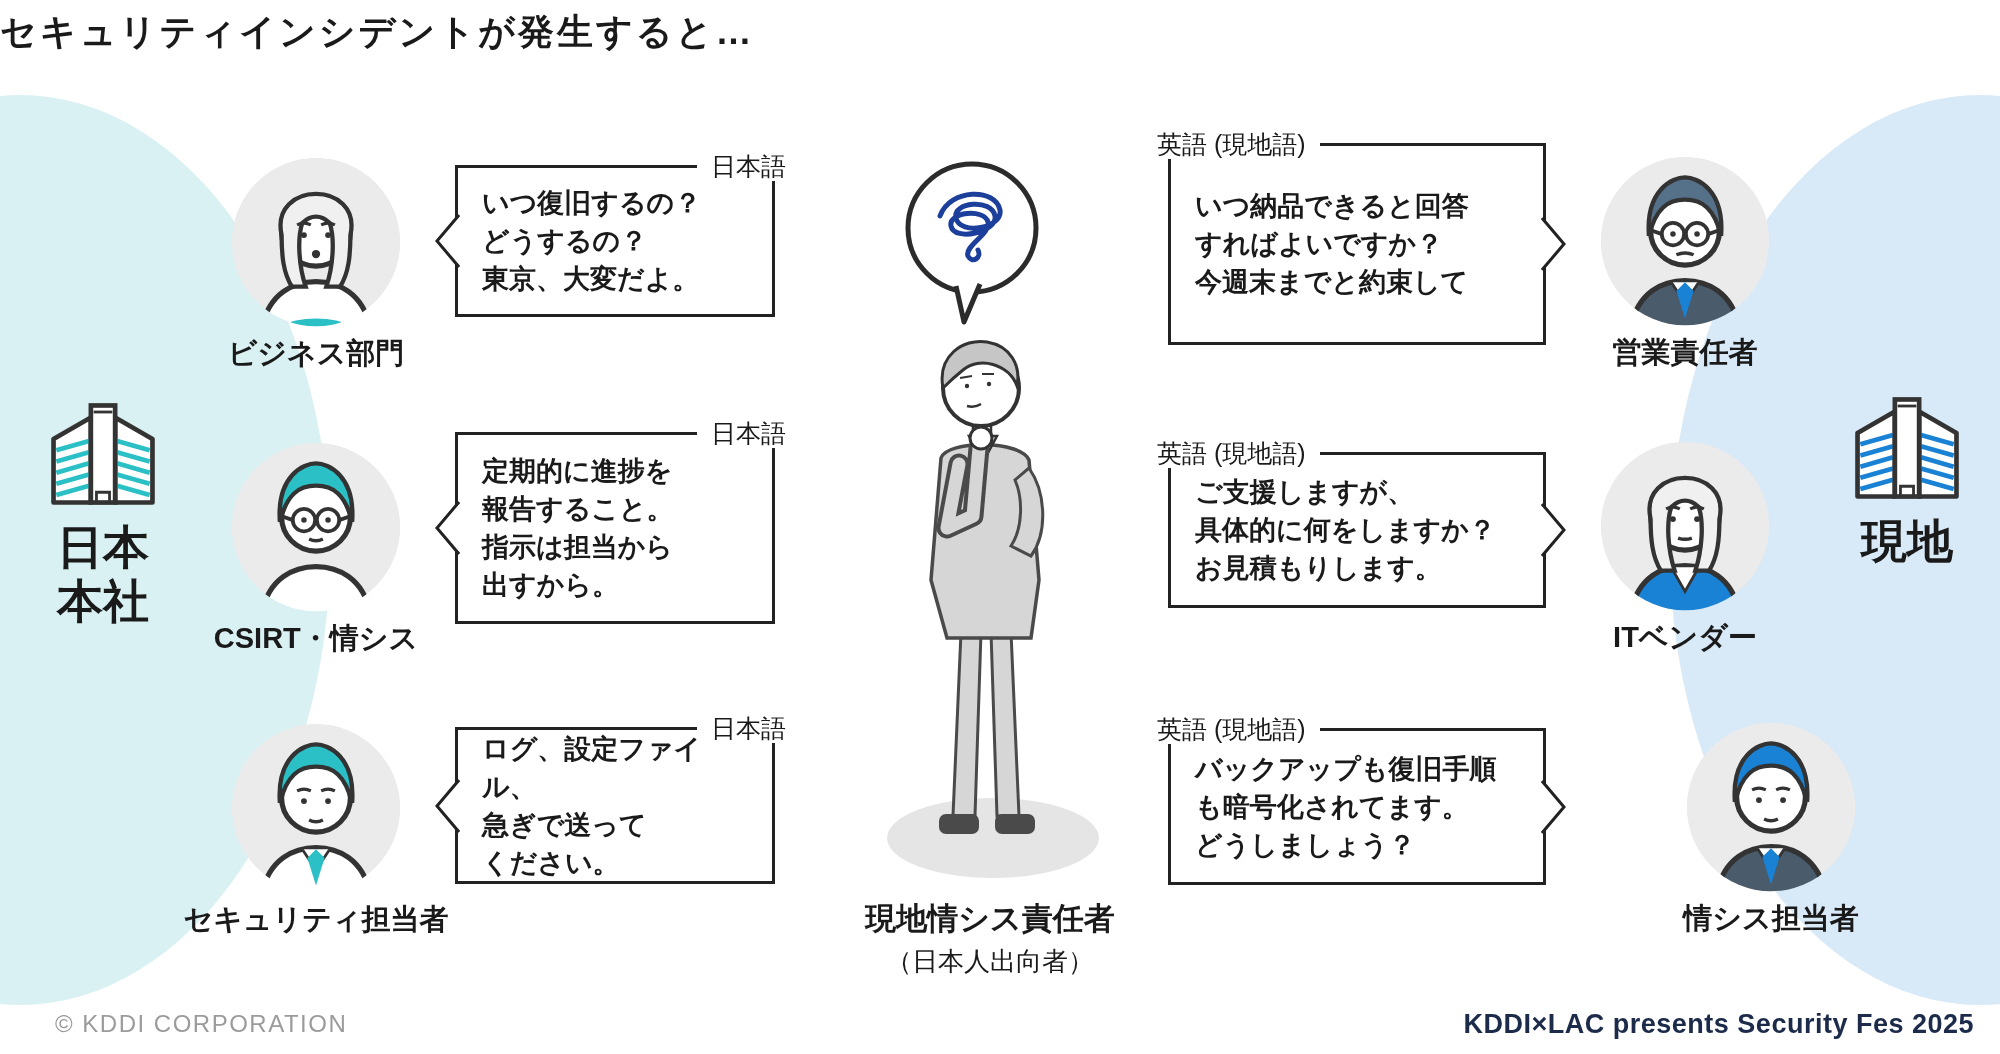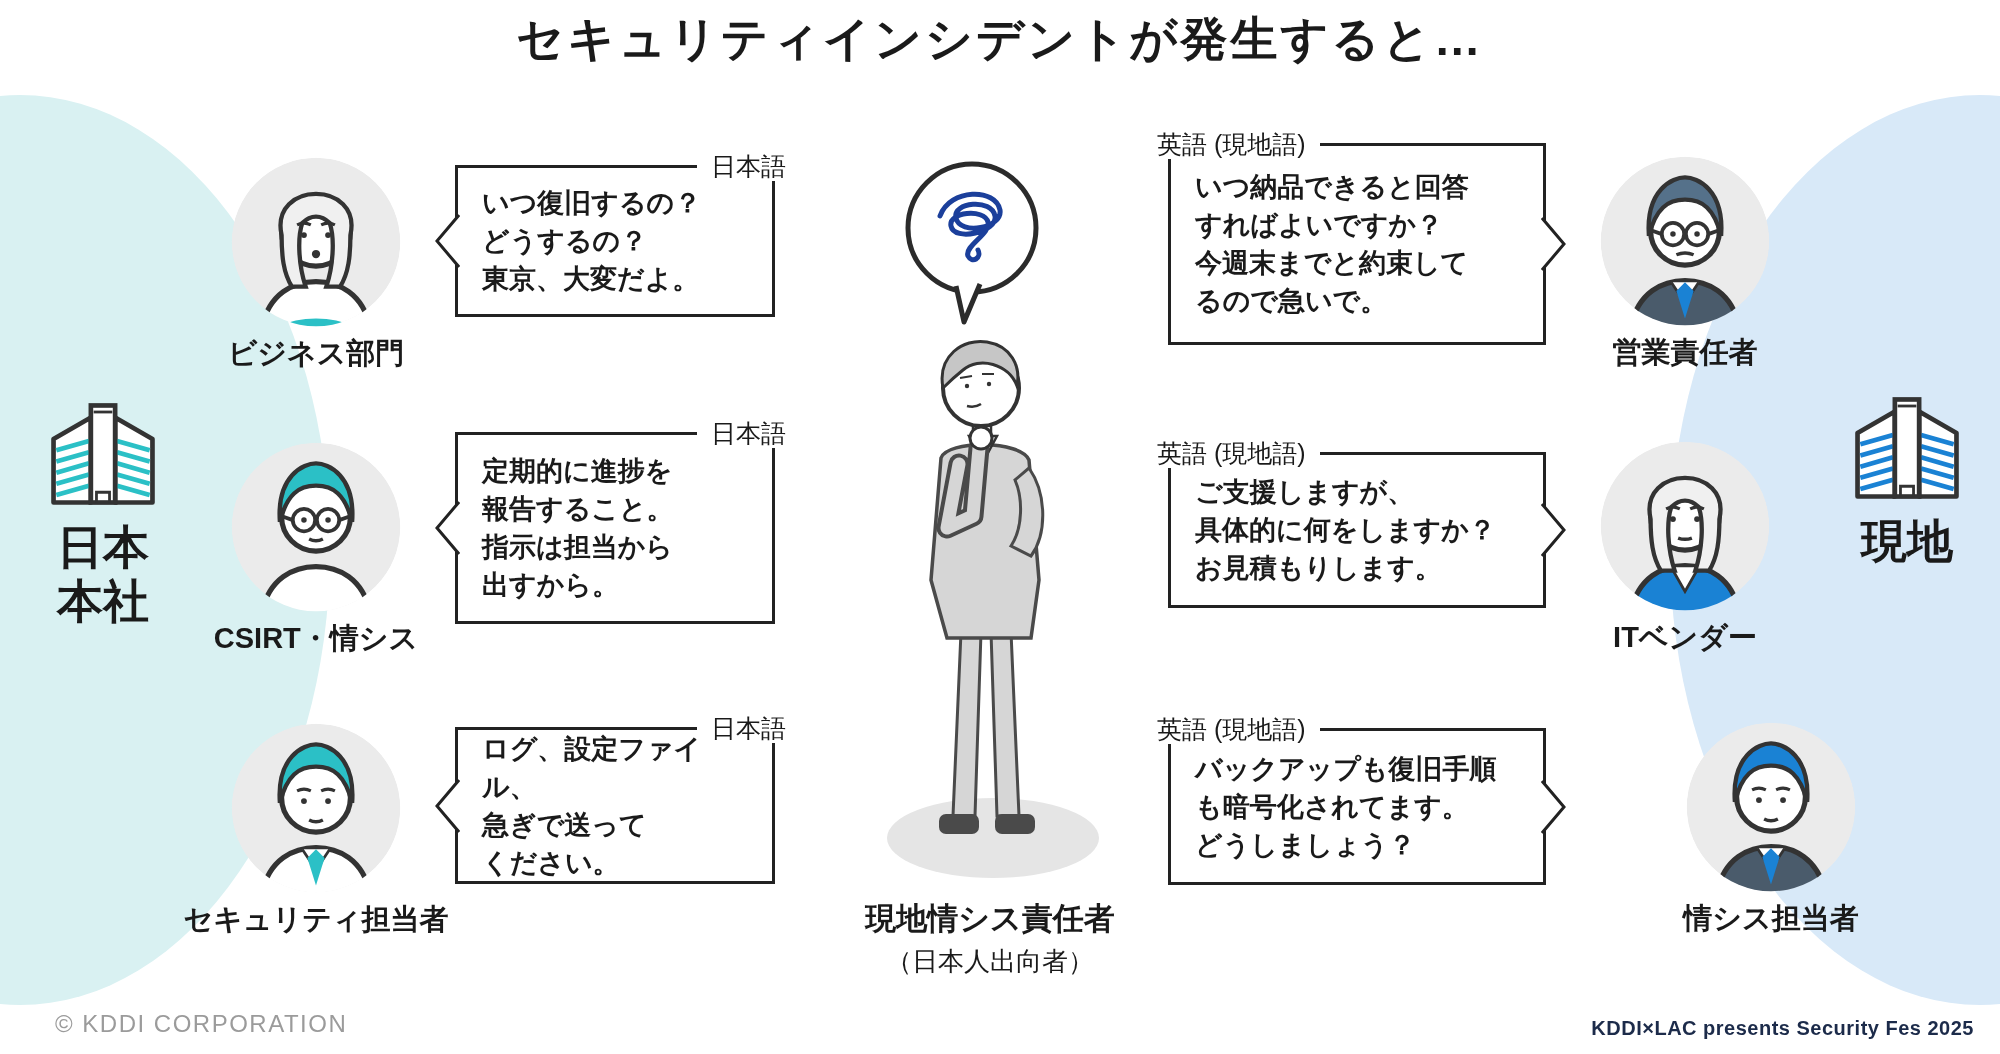--- a/index.html
+++ b/index.html
@@ -3,22 +3,22 @@
 <meta charset="utf-8">
 <style>
   html,body{margin:0;padding:0;}
   body{
     width:2000px;height:1054px;position:relative;overflow:hidden;background:#fff;
     font-family:"Liberation Sans","DejaVu Sans",sans-serif;color:#1a1a1a;
   }
   .blob{position:absolute;border-radius:50%;z-index:0;}
   .blob-left{left:-290px;top:95px;width:620px;height:910px;background:var(--left-bg,#d9f1f2);}
   .blob-right{right:-290px;top:95px;width:620px;height:910px;background:var(--right-bg,#d8e9f8);}
-  .title{position:absolute;top:8px;left:0;width:100%;text-align:center;
-    font-size:47px;font-weight:800;letter-spacing:3px;z-index:3;}
+  .title{position:absolute;top:8px;left:0;width:100%;
+    font-size:36px;font-weight:800;letter-spacing:3px;z-index:3;}
   .zone{position:absolute;width:150px;text-align:center;z-index:2;}
   .zone-left{left:28px;top:398px;}
   .zone-right{left:1832px;top:392px;}
   .zone svg{display:block;margin:0 auto;}
   .zone-label{font-size:46px;font-weight:800;line-height:1.18;margin-top:10px;}
   .actor{position:absolute;width:172px;z-index:2;}
   .actor svg{width:172px;height:172px;display:block;}
   .actor-label{position:absolute;top:178px;left:50%;transform:translateX(-50%);
     white-space:nowrap;font-size:29px;font-weight:700;}
   .bubble{position:absolute;background:#fff;border:3px solid #222;box-sizing:border-box;
@@ -32,21 +32,21 @@
   .bubble-l .tail{left:-25px;}
   .bubble-r .tail{right:-25px;}
   .center-figure{position:absolute;left:875px;top:336px;width:240px;height:550px;z-index:1;}
   .thought{position:absolute;left:898px;top:158px;width:148px;height:172px;z-index:2;}
   .center-caption{position:absolute;left:990px;top:898px;transform:translateX(-50%);
     text-align:center;white-space:nowrap;z-index:2;}
   .center-name{font-size:31px;font-weight:800;}
   .center-subname{font-size:26px;font-weight:400;margin-top:4px;}
   .copyright{position:absolute;left:30px;bottom:16px;font-size:24px;font-weight:500;
     letter-spacing:1.5px;color:#9b9b9b;z-index:3;margin-left:25px;}
-  .brand{position:absolute;right:26px;bottom:14px;font-size:20px;font-weight:800;
+  .brand{position:absolute;right:26px;bottom:14px;font-size:27px;font-weight:800;
     letter-spacing:0.5px;color:var(--brand-navy,#1c2b4a);z-index:3;}
 </style>
 </head>
 <body>
 
 <div class="blob blob-left"></div>
 <div class="blob blob-right"></div>
 
 <div class="title">セキュリティインシデントが発生すると…</div>
 
@@ -257,21 +257,20 @@
 </div>
 
 <div class="bubble bubble-r" style="left:1168px;top:143px;width:378px;height:202px;">
   <div class="lang-label">英語 (現地語)</div>
   <svg class="tail" viewBox="0 0 27 56">
     <path d="M1,2 L23,28 L1,54" fill="#fff" stroke="#222" stroke-width="3"></path>
   </svg>
   <div class="bubble-line">いつ納品できると回答</div>
   <div class="bubble-line">すればよいですか？</div>
   <div class="bubble-line">今週末までと約束して</div>
-  <div class="bubble-line">るので急いで。</div>
 </div>
 
 <div class="bubble bubble-r" style="left:1168px;top:452px;width:378px;height:156px;">
   <div class="lang-label">英語 (現地語)</div>
   <svg class="tail" viewBox="0 0 27 56">
     <path d="M1,2 L23,28 L1,54" fill="#fff" stroke="#222" stroke-width="3"></path>
   </svg>
   <div class="bubble-line">ご支援しますが、</div>
   <div class="bubble-line">具体的に何をしますか？</div>
   <div class="bubble-line">お見積もりします。</div>

